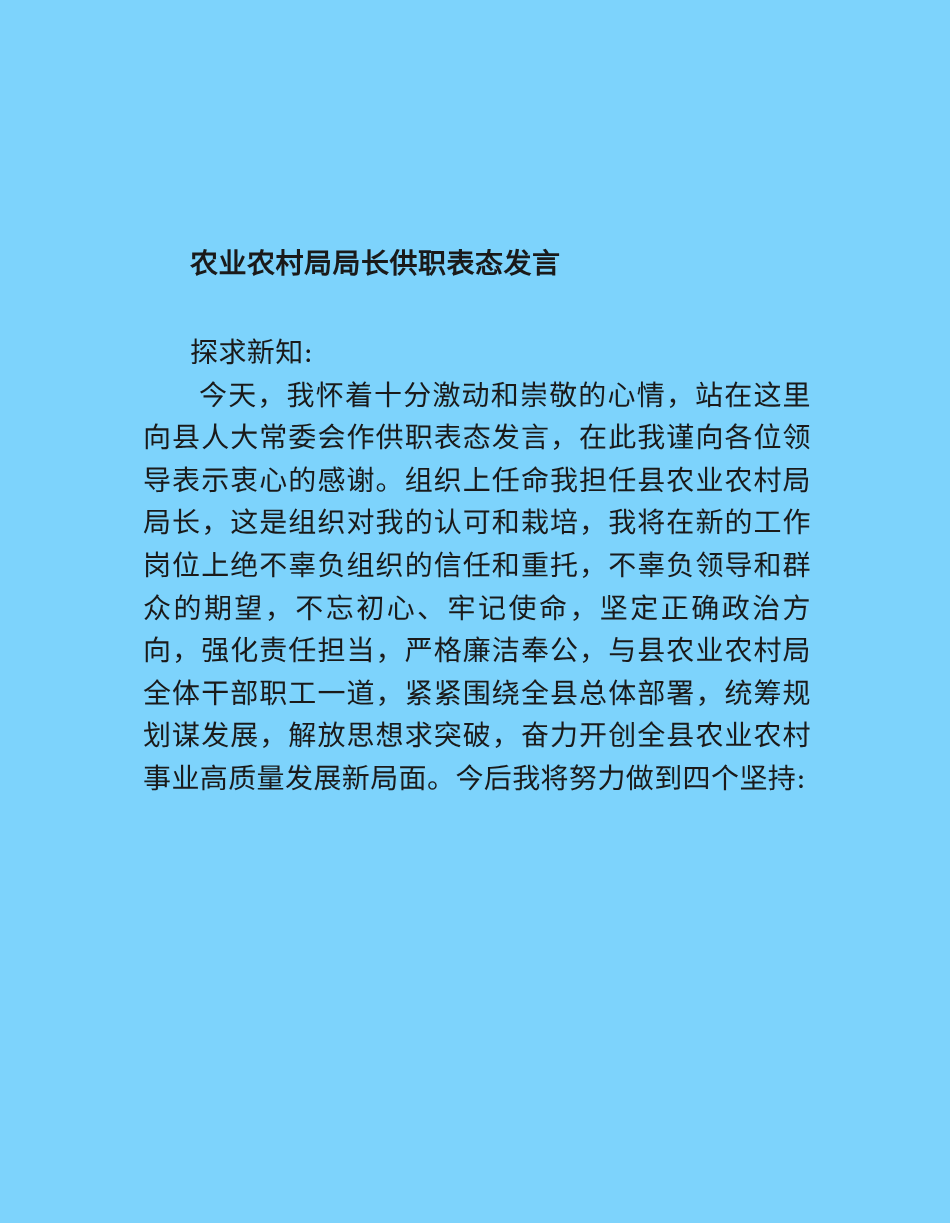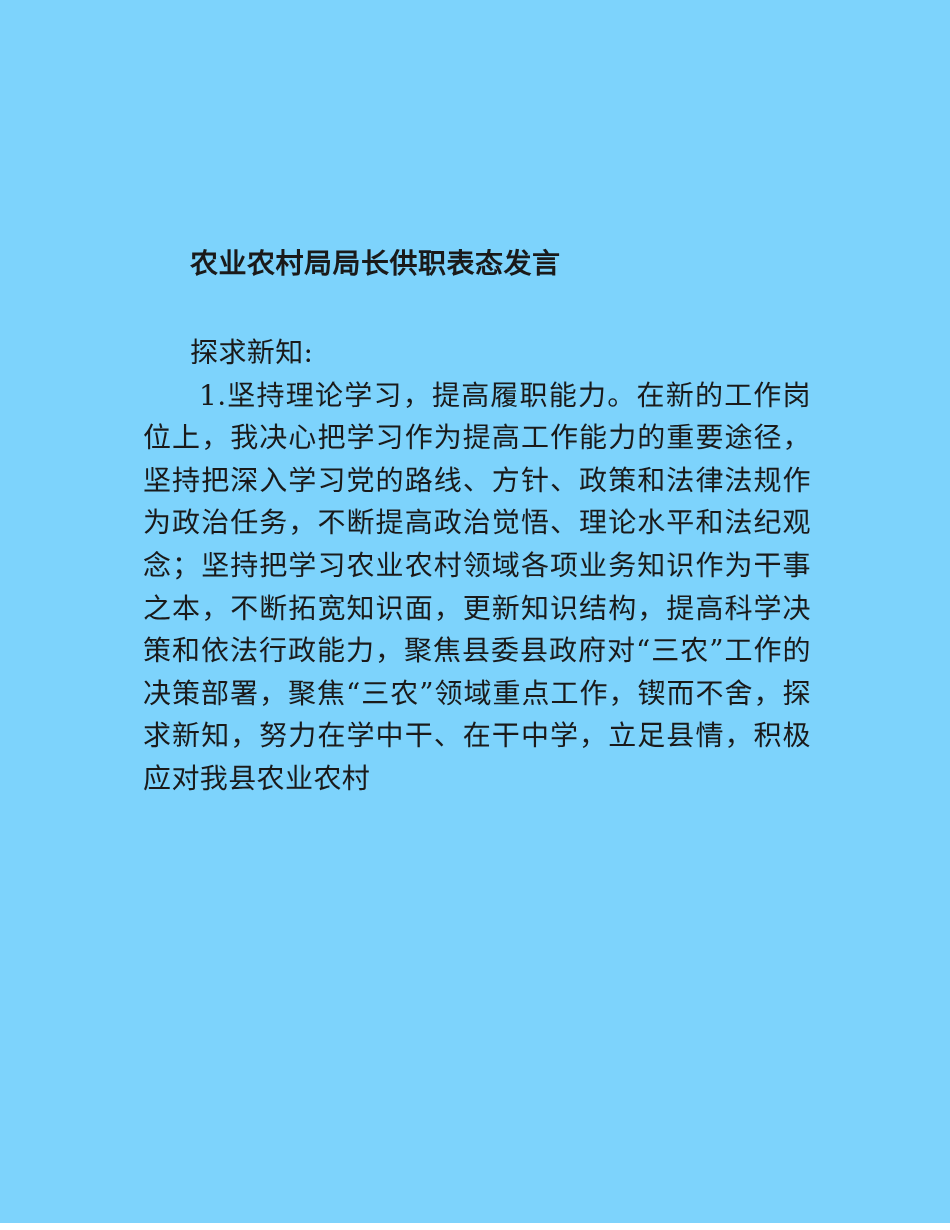--- a/index.html
+++ b/index.html
@@ -78,18 +78,18 @@
   <div class="doc-body">
 
     <div class="spacer-top"></div>
 
     <h1 class="doc-title">农业农村局局长供职表态发言</h1>
 
     <div class="gap-after-title"></div>
 
     <p class="salutation">探求新知:</p>
 
+    <p class="para">今天，我怀着十分激动和崇敬的心情，站在这里向县人大常委会作供职表态发言，在此我谨向各位领导表示衷心的感谢。组织上任命我担任县农业农村局局长，这是组织对我的认可和栽培，我将在新的工作岗位上绝不辜负组织的信任和重托，不辜负领导和群众的期望，不忘初心、牢记使命，坚定正确政治方向，强化责任担当，严格廉洁奉公，与县农业农村局全体干部职工一道，紧紧围绕全县总体部署，统筹规划谋发展，解放思想求突破，奋力开创全县农业农村事业高质量发展新局面。今后我将努力做到四个坚持:</p>
 
-    <p class="para para-clip">1.坚持理论学习，提高履职能力。在新的工作岗位上，我决心把学习作为提高工作能力的重要途径，坚持把深入学习党的路线、方针、政策和法律法规作为政治任务，不断提高政治觉悟、理论水平和法纪观念；坚持把学习农业农村领域各项业务知识作为干事之本，不断拓宽知识面，更新知识结构，提高科学决策和依法行政能力，聚焦县委县政府对“三农”工作的决策部署，聚焦“三农”领域重点工作，锲而不舍，探求新知，努力在学中干、在干中学，立足县情，积极应对我县农业农村</p>
 
   </div>
 
 </div>
 
 </body></html>

